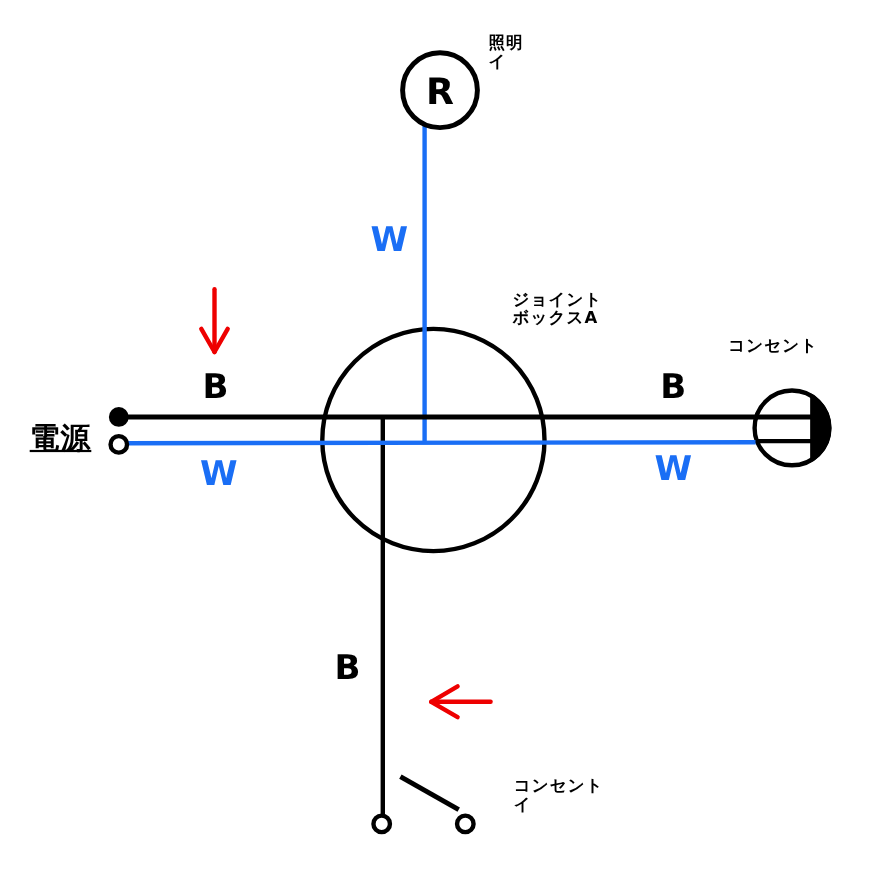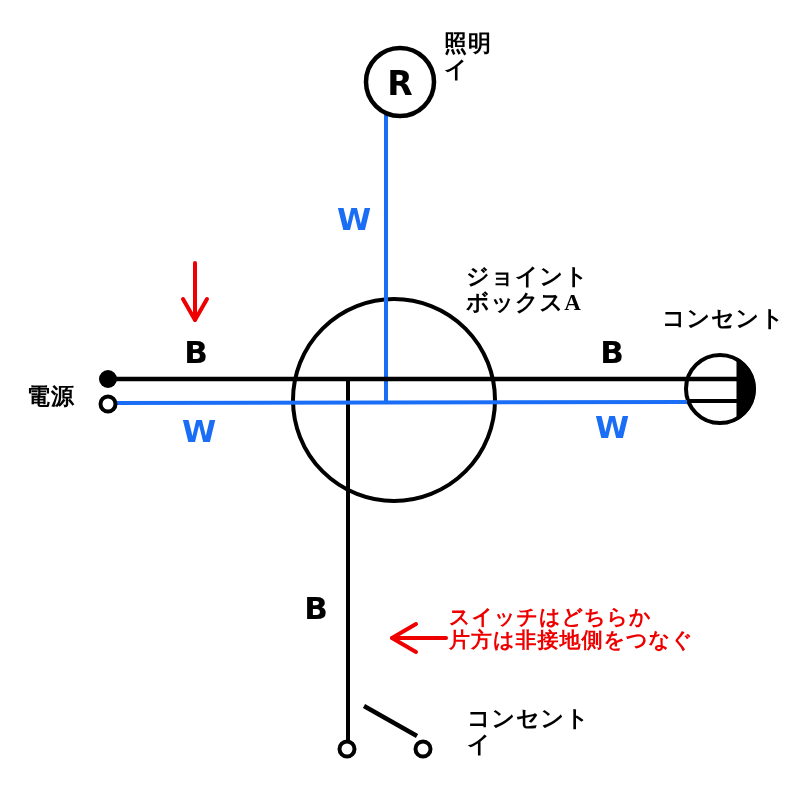--- a/index.html
+++ b/index.html
@@ -17,22 +17,22 @@
     position: absolute; left: 0; top: 0;
   }
   .lbl {
     position: absolute;
     color: #000000;
     font-weight: bold;
     white-space: pre-line;
     line-height: 1.15;
   }
   .lbl.centered { transform: translate(-50%, -50%); line-height: 1; }
-  .jp   { font-size: 23px; letter-spacing: 1px; font-family: Liberation Serif, serif; }
-  .jp-lg{ font-size: 23px; letter-spacing: 1px; }
+  .jp   { font-size: 15px; letter-spacing: 1px; }
+  .jp-lg{ font-size: 27px; letter-spacing: 1px; text-decoration: underline; }
   .letter { font-size: 31px; }
   .blue { color: #1a6ef5; }
   .red  { color: #ee0000; }
   .red-note  { font-size: 22px; letter-spacing: 1px; }
   .red-note2 { font-size: 21px; line-height: 1.1; letter-spacing: 1px; }
   .r-symbol { font-size: 33px; font-weight: 600; }
 </style>
 </head>
 <body>
 
@@ -98,16 +98,14 @@
   <div class="lbl letter centered" style="left:612px; top:352px;">B</div>
 
   <div class="lbl letter blue centered" style="left:612px; top:427px;">W</div>
 
   <div class="lbl letter centered" style="left:316px; top:608px;">B</div>
 
   <div class="lbl jp" style="left:467px; top:706px;">コンセント
 イ</div>
 
 
-  <div class="lbl red red-note2" style="left:449px; top:606px;">スイッチはどちらか
-片方は非接地側をつなぐ</div>
 
 </div>
 
 </body></html>

